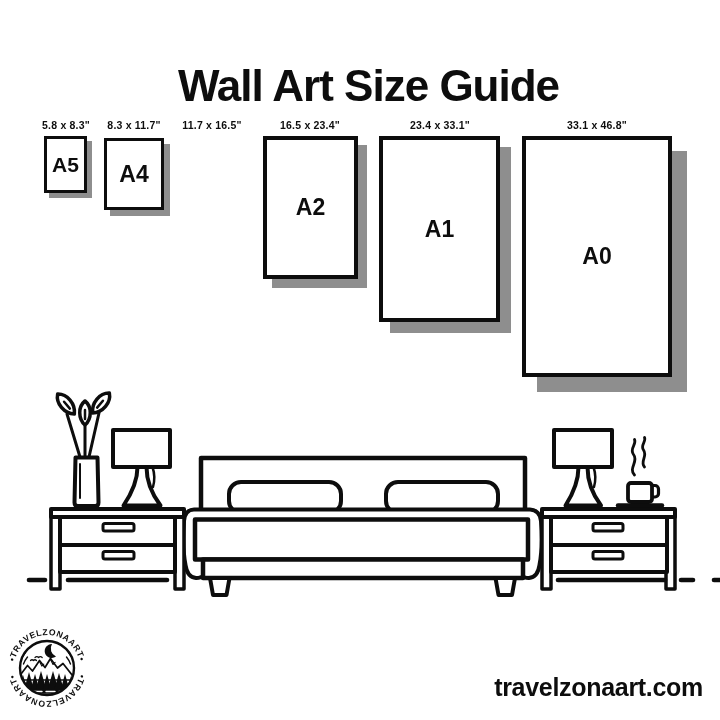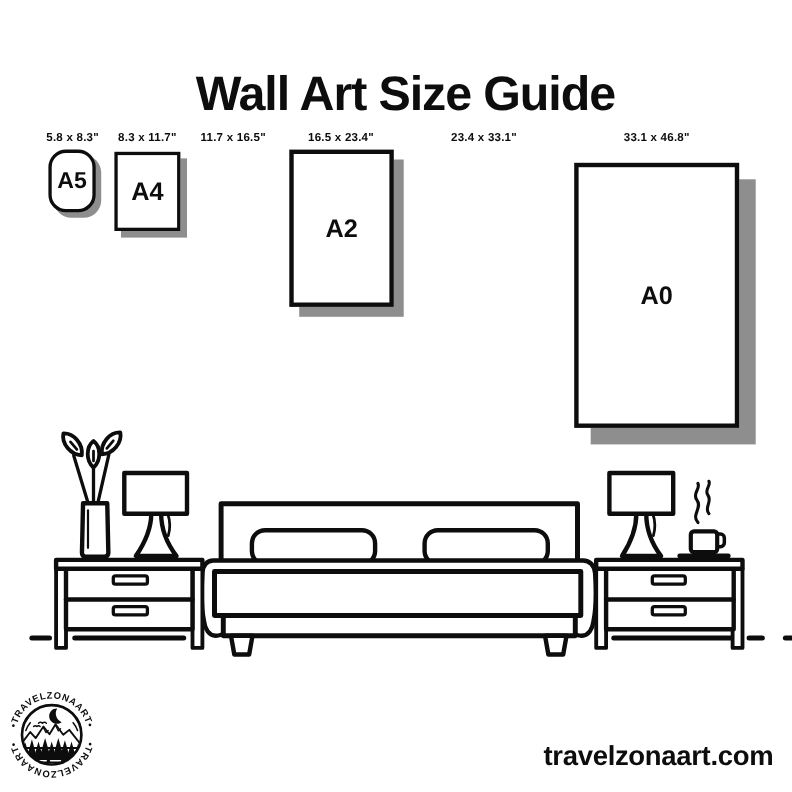--- a/index.html
+++ b/index.html
@@ -5,26 +5,26 @@
   html,body{margin:0;padding:0;background:#fff;}
   .canvas{position:relative;width:720px;height:720px;background:#fff;overflow:hidden;
           font-family:"Liberation Sans",sans-serif;color:#0d0d0d;}
   .title{position:absolute;left:0;top:35px;width:737px;text-align:center;
          font-size:44px;font-weight:700;letter-spacing:-1px;line-height:1;color:#0d0d0d;}
   .dim{position:absolute;top:119px;width:140px;text-align:center;
        font-size:10.5px;font-weight:700;letter-spacing:0.2px;color:#0d0d0d;pointer-events:none;}
   .frame{position:absolute;box-sizing:border-box;background:#fff;border:4px solid #0d0d0d;
          display:flex;align-items:center;justify-content:center;
          font-weight:700;font-size:23px;color:#0d0d0d;}
-  .f-a5{left:44px;top:136px;width:43px;height:57px;border-width:3px;box-shadow:5px 5px 0 #8e8e8e;font-size:21px;border-radius:16px;}
+  .f-a5{left:44px;top:136px;width:43px;height:57px;border-width:3px;box-shadow:5px 5px 0 #8e8e8e;font-size:21px;}
   .f-a4{left:104px;top:138px;width:60px;height:72px;border-width:3px;box-shadow:6px 6px 0 #8e8e8e;}
   .f-a3{left:176px;top:135px;width:72px;height:107px;box-shadow:7px 7px 0 #8e8e8e;}
   .f-a2{left:263px;top:136px;width:95px;height:143px;box-shadow:9px 9px 0 #8e8e8e;}
   .f-a1{left:379px;top:136px;width:121px;height:186px;box-shadow:11px 11px 0 #8e8e8e;}
-  .f-a0{left:522px;top:136px;width:150px;height:241px;box-shadow:15px 15px 0 #8e8e8e;margin-top:12px;}
+  .f-a0{left:522px;top:136px;width:150px;height:241px;box-shadow:15px 15px 0 #8e8e8e;}
   .d-a5{left:-4px;} .d-a4{left:64px;} .d-a3{left:142px;} .d-a2{left:240px;} .d-a1{left:370px;} .d-a0{left:527px;}
   .scene{position:absolute;left:0;top:375px;width:720px;height:230px;}
   .logo{position:absolute;left:8px;top:628px;width:78px;height:80px;}
   .site{position:absolute;top:673px;right:17px;font-size:25px;font-weight:700;
         letter-spacing:-0.3px;color:#0d0d0d;}
 </style>
 </head>
 <body>
 
 <div class="canvas">
@@ -39,20 +39,23 @@
   <div class="dim d-a0">33.1 x 46.8"</div>
 
   <div class="frame f-a5">
       <span>A5</span>
     </div>
   <div class="frame f-a4">
       <span>A4</span>
     </div>
   <div class="frame f-a2">
       <span>A2</span>
+    </div>
+  <div class="frame f-a1">
+      <span>A1</span>
     </div>
   <div class="frame f-a0">
       <span>A0</span>
     </div>
 
   <svg class="scene" viewBox="0 375 720 230" fill="none" stroke="#0d0d0d" stroke-linecap="round" stroke-linejoin="round">
 
     <g>
       <rect x="201" y="458" width="324" height="57" stroke-width="4.5" fill="#fff"></rect>
       <rect x="229" y="482" width="112" height="31" rx="12" stroke-width="4" fill="#fff"></rect>

